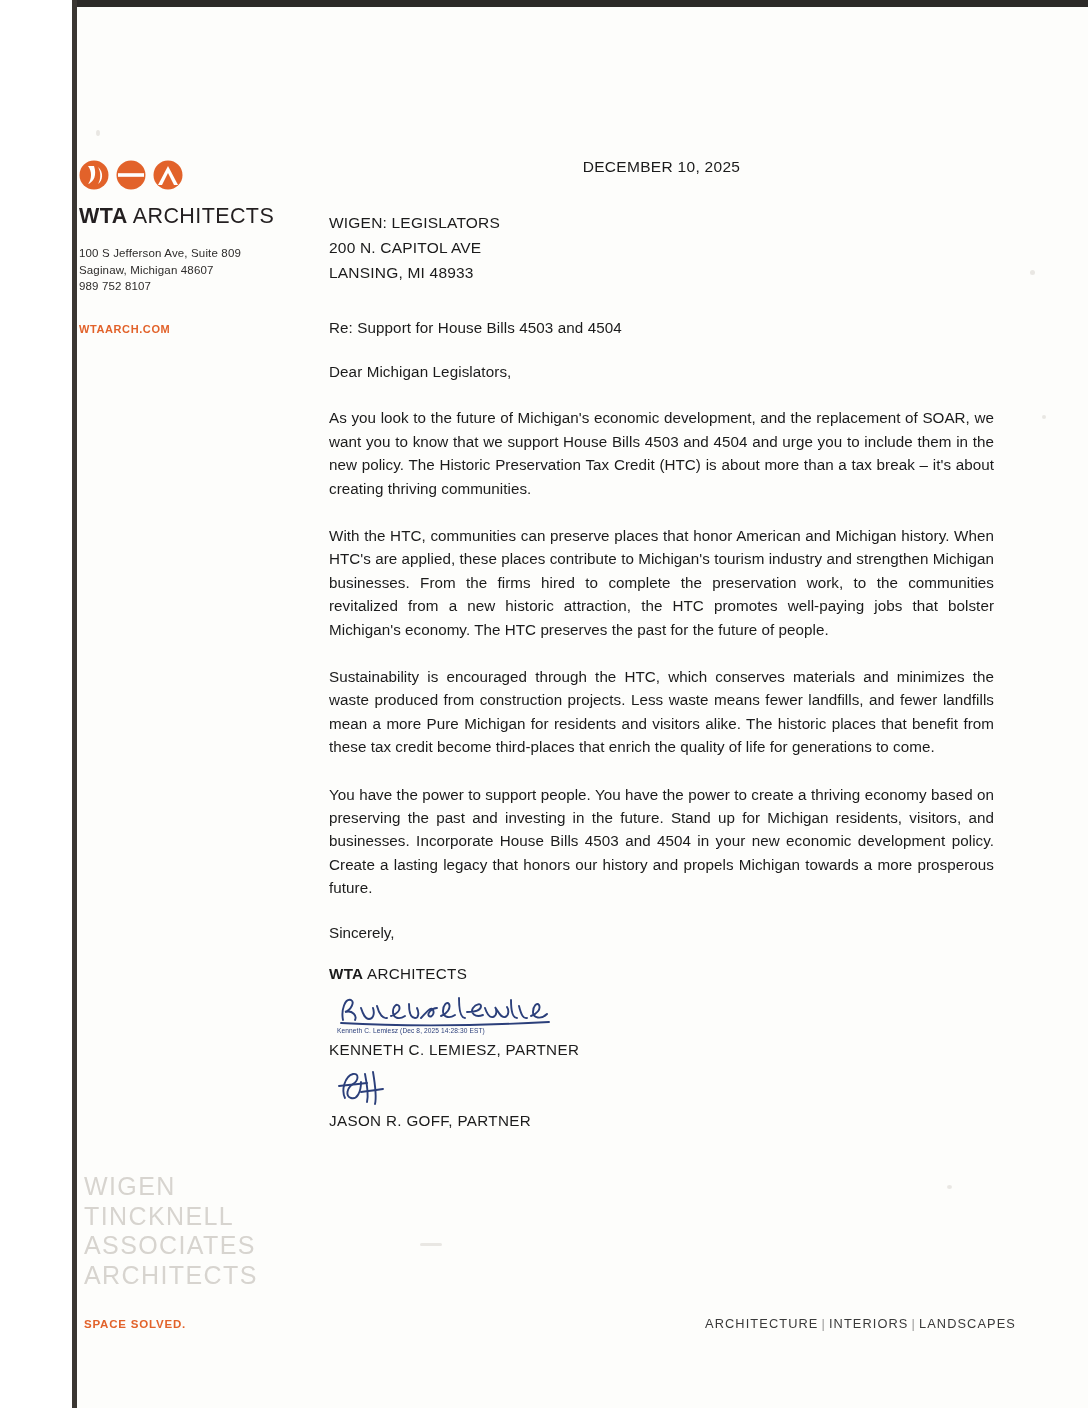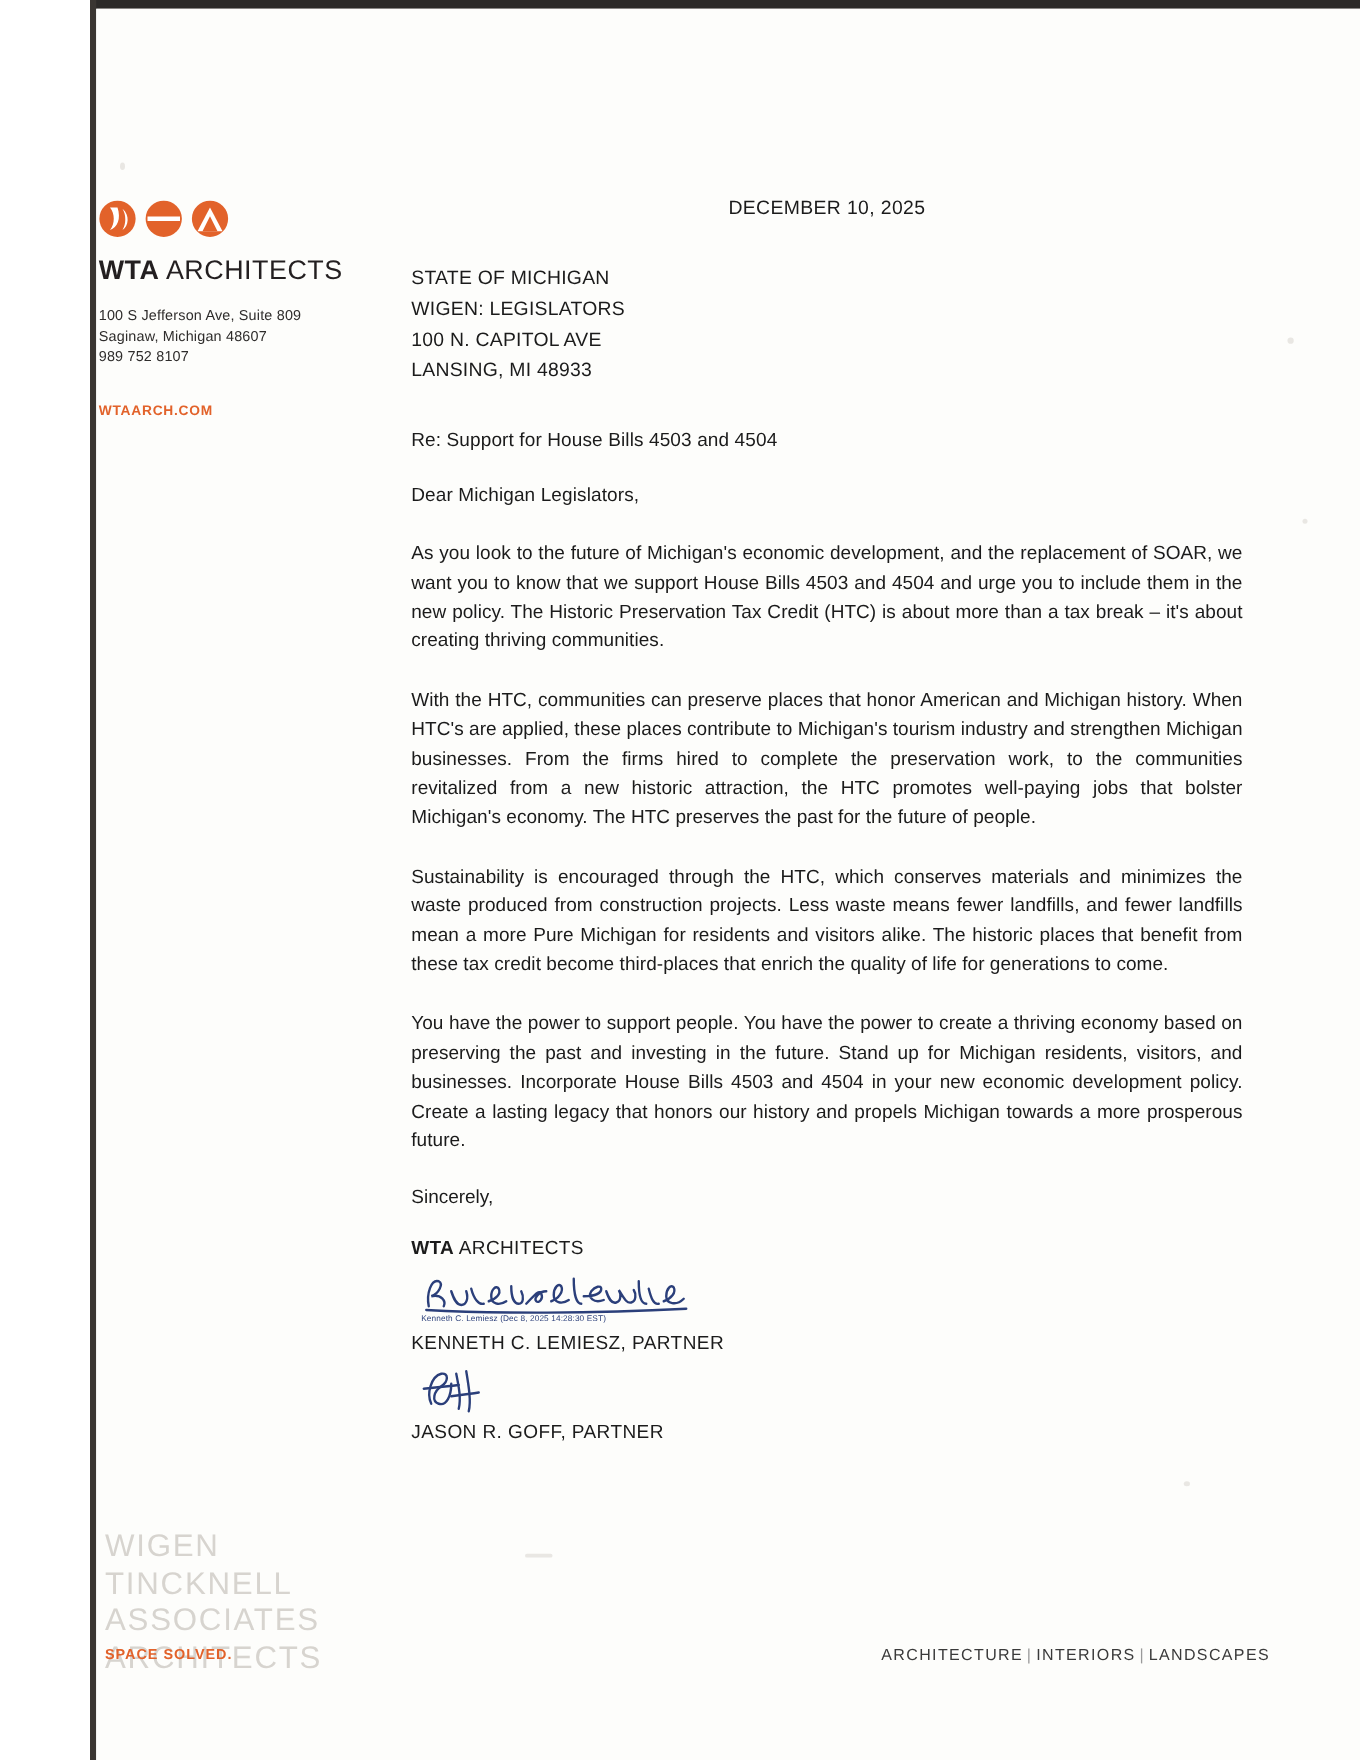--- a/index.html
+++ b/index.html
@@ -94,21 +94,21 @@
     font-size: 11px;
     letter-spacing: .6px;
     color: #e2622a;
     font-weight: 600;
   }
 
   
   .watermark {
     position: absolute;
     left: 84px;
-    top: 1223px;
+    top: 1172px;
     font-size: 25px;
     line-height: 29.5px;
     letter-spacing: 1.4px;
     color: #d7d4cf;
     font-weight: 400;
   }
   .space-solved {
     position: absolute;
     left: 84px;
     top: 1318px;
@@ -260,23 +260,22 @@
     <div>ASSOCIATES</div>
     <div>ARCHITECTS</div>
   </div>
   <div class="space-solved">SPACE SOLVED.</div>
 
   <div class="body">
 
     <div class="date">DECEMBER 10, 2025</div>
 
     <div class="recipient">
-      <div>STATE OF MICHIGAN</div>
       <div>WIGEN: LEGISLATORS</div>
-      <div>100 N. CAPITOL AVE</div>
+      <div>200 N. CAPITOL AVE</div>
       <div>LANSING, MI 48933</div>
     </div>
 
     <div class="re-line">Re: Support for House Bills 4503 and 4504</div>
     <div class="salutation">Dear Michigan Legislators,</div>
 
     <p class="para">As you look to the future of Michigan's economic development, and the replacement of SOAR, we want you to know that we support House Bills 4503 and 4504 and urge you to include them in the new policy. The Historic Preservation Tax Credit (HTC) is about more than a tax break – it's about creating thriving communities.</p>
     <p class="para">With the HTC, communities can preserve places that honor American and Michigan history. When HTC's are applied, these places contribute to Michigan's tourism industry and strengthen Michigan businesses. From the firms hired to complete the preservation work, to the communities revitalized from a new historic attraction, the HTC promotes well-paying jobs that bolster Michigan's economy. The HTC preserves the past for the future of people.</p>
     <p class="para">Sustainability is encouraged through the HTC, which conserves materials and minimizes the waste produced from construction projects. Less waste means fewer landfills, and fewer landfills mean a more Pure Michigan for residents and visitors alike. The historic places that benefit from these tax credit become third-places that enrich the quality of life for generations to come.</p>
     <p class="para">You have the power to support people. You have the power to create a thriving economy based on preserving the past and investing in the future. Stand up for Michigan residents, visitors, and businesses. Incorporate House Bills 4503 and 4504 in your new economic development policy. Create a lasting legacy that honors our history and propels Michigan towards a more prosperous future.</p>

